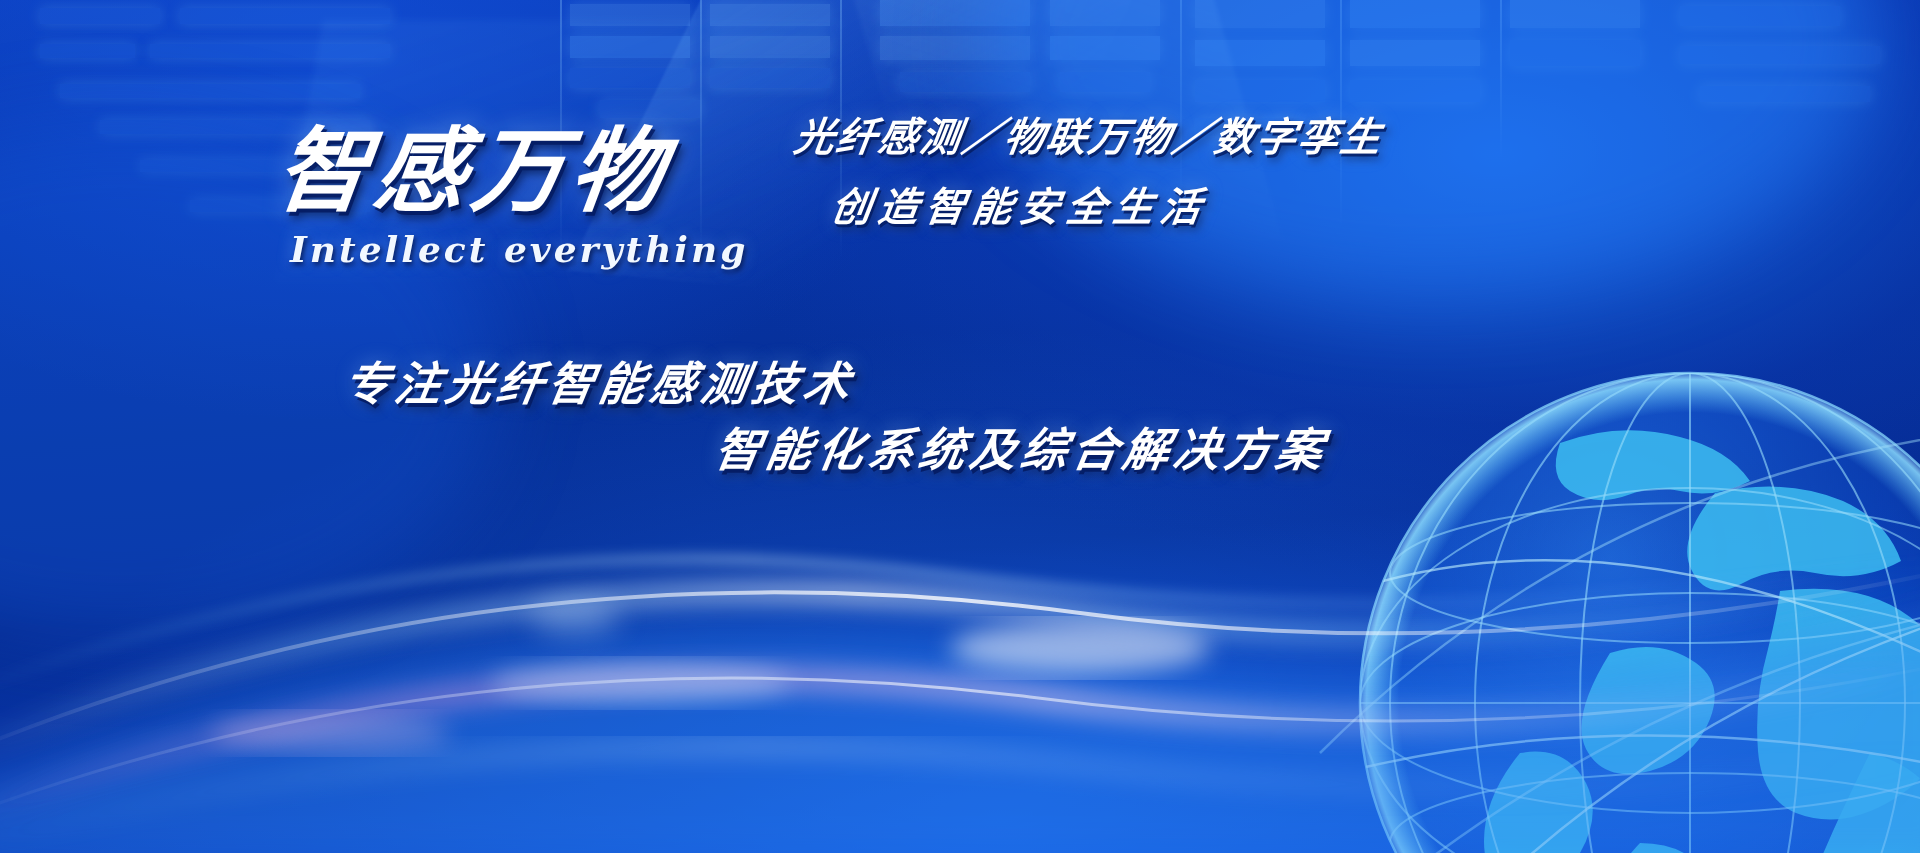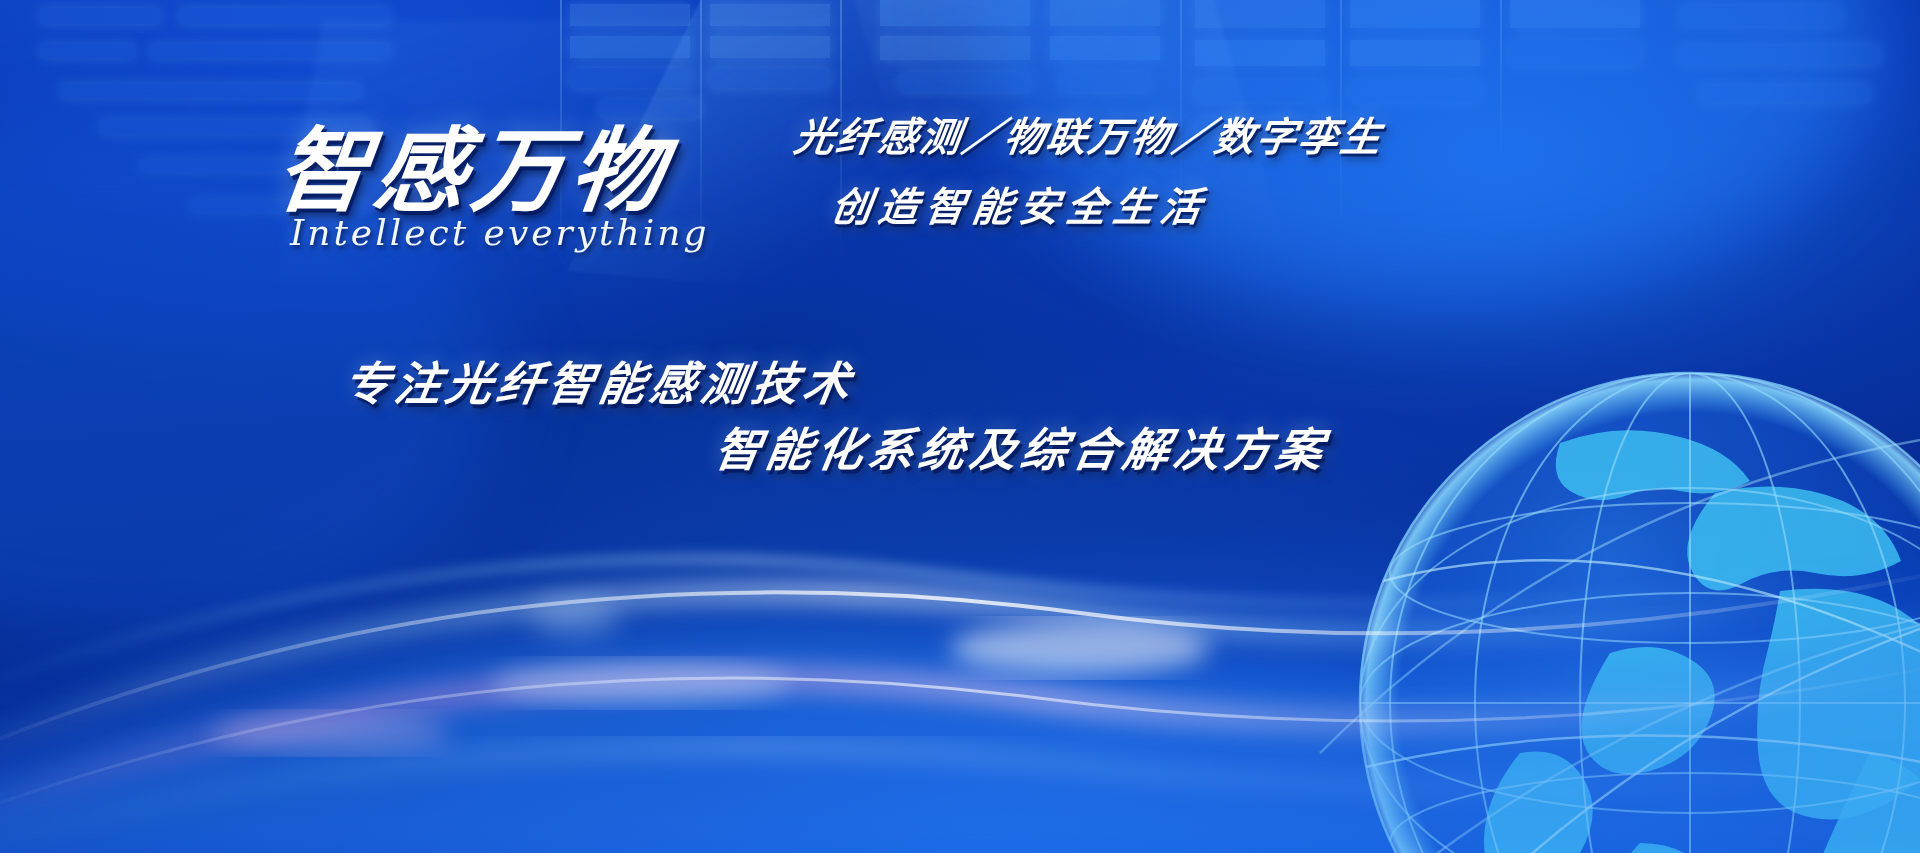--- a/index.html
+++ b/index.html
@@ -72,23 +72,23 @@
     letter-spacing:6px;
     color:#ffffff;
     text-shadow:
       3px 4px 0 rgba(3,26,96,.85),
       5px 7px 10px rgba(2,18,70,.75),
       0 0 26px rgba(160,210,255,.45);
     white-space:nowrap;
     transform:skewX(-7deg);
   }
   .main-sub{
-    position:absolute;left:290px;top:212px;
+    position:absolute;left:290px;top:228px;
     font-family:"DejaVu Serif","Liberation Serif",serif;
-    font-style:italic;font-size:36px;font-weight:400;
+    font-style:italic;font-size:36px;font-weight:700;
     letter-spacing:3px;
     color:#f2f8ff;
     text-shadow:2px 3px 5px rgba(2,18,70,.8), 0 0 16px rgba(150,200,255,.35);
     white-space:nowrap;
   }
 
   .tagline{
     position:absolute;
     font-family:"DejaVu Sans","Liberation Sans",sans-serif;
     font-weight:700;font-style:italic;

